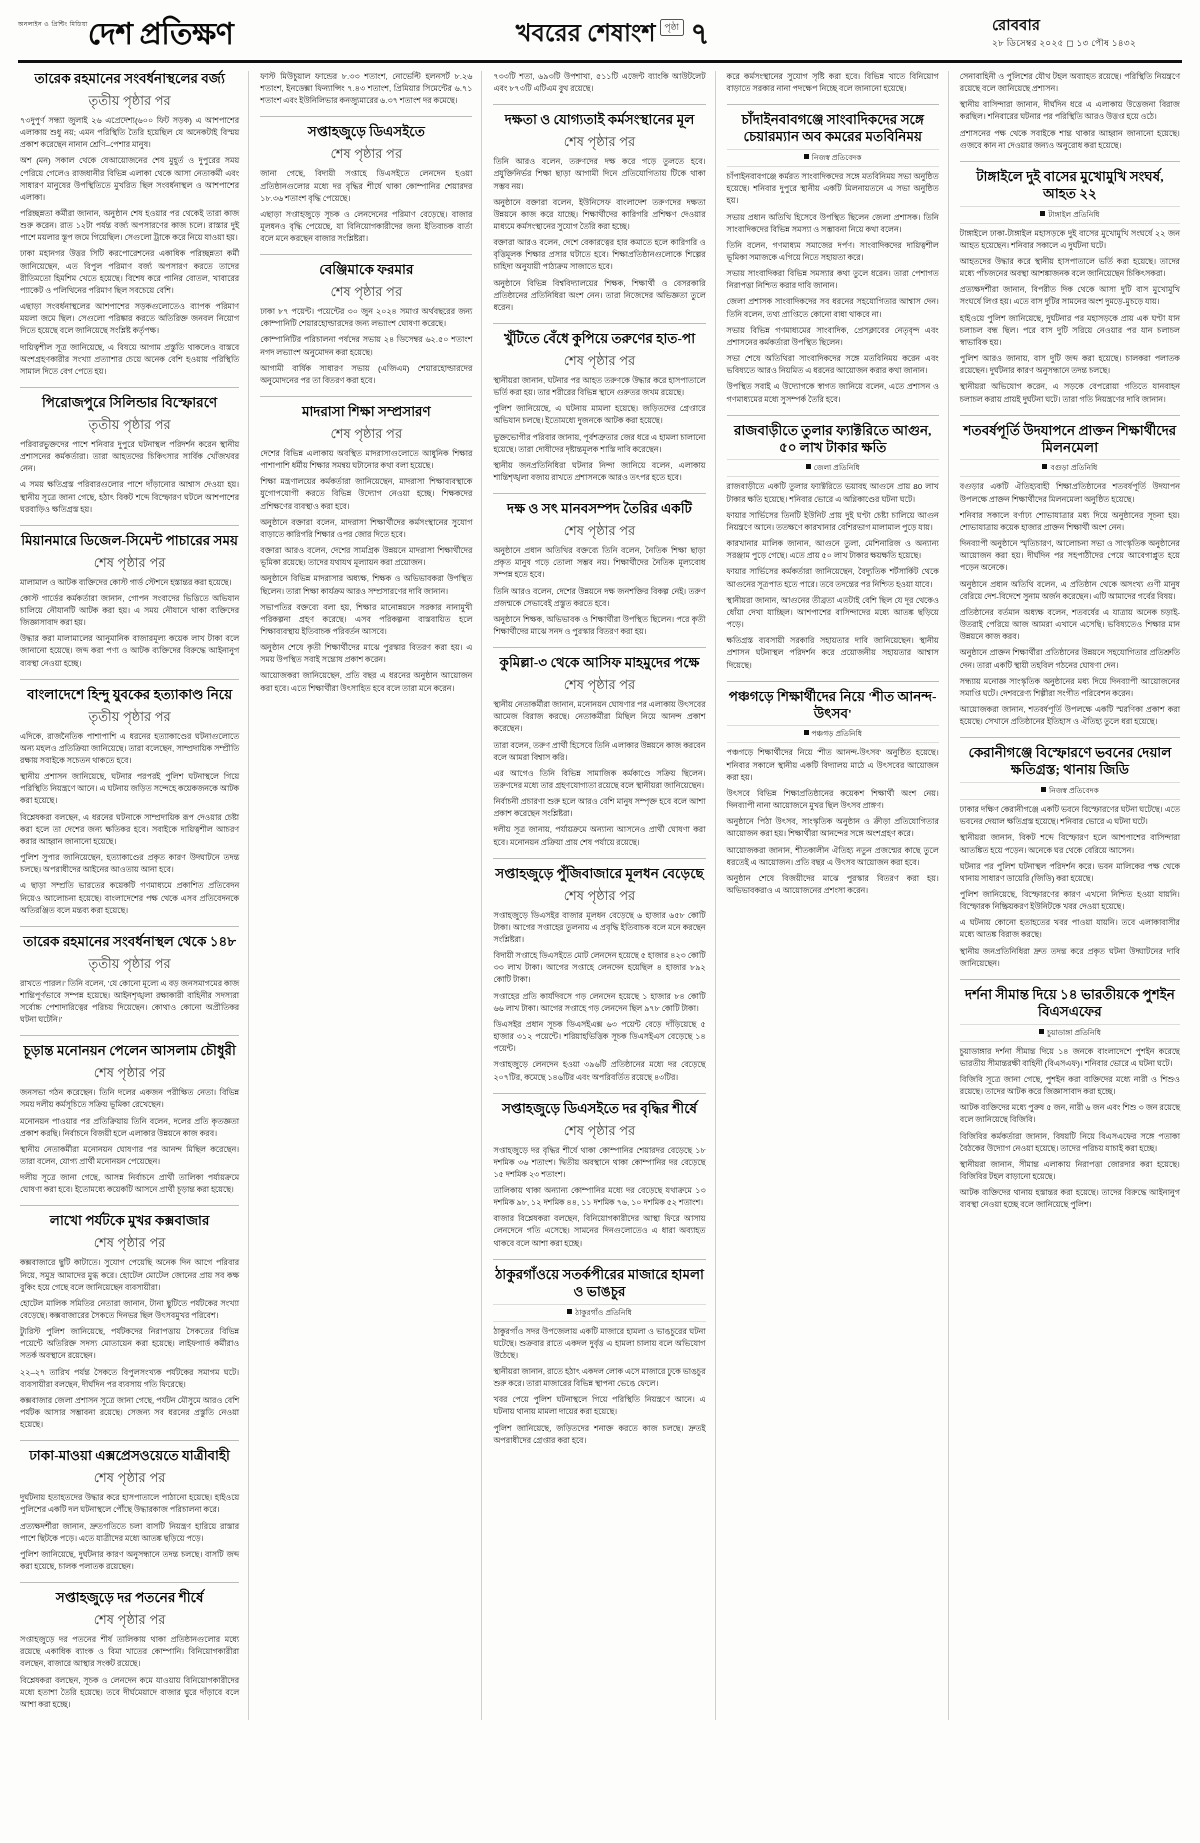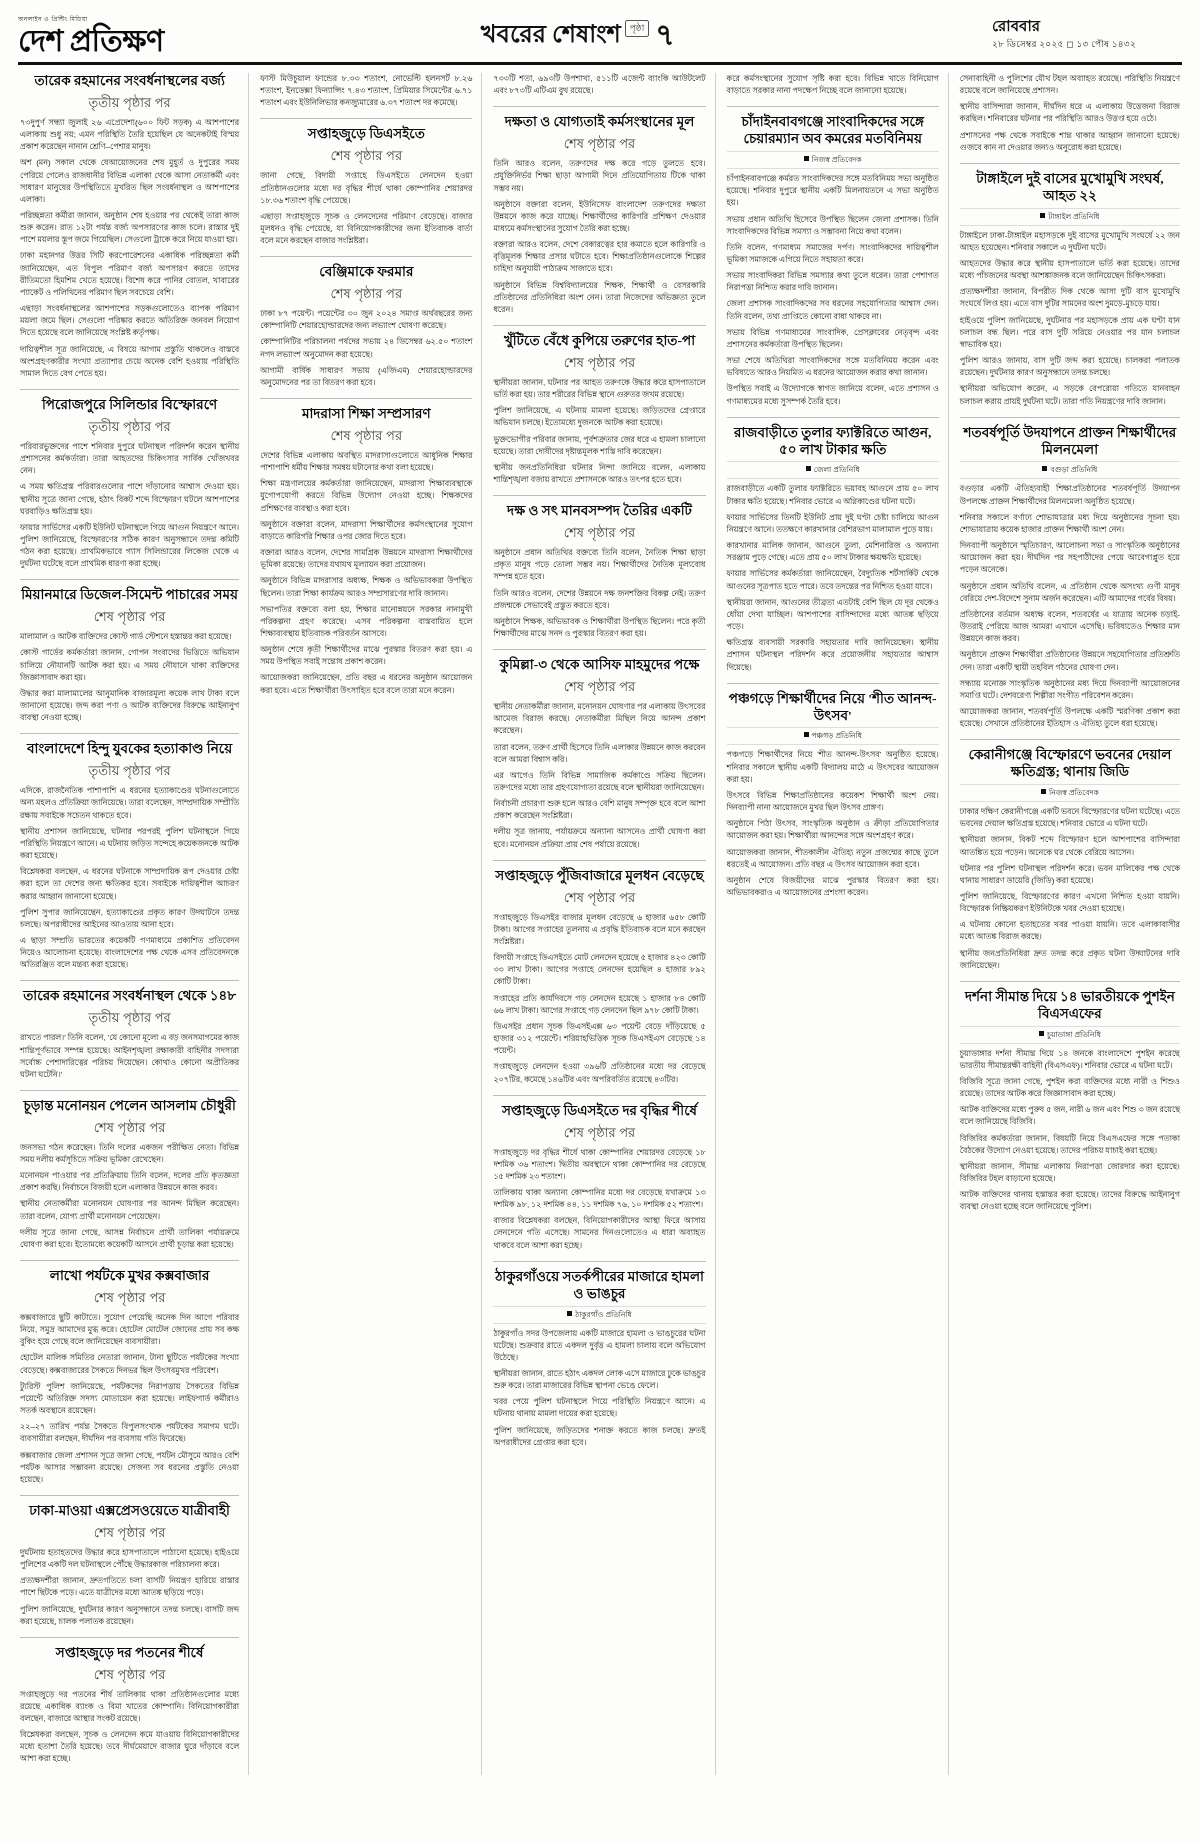--- a/index.html
+++ b/index.html
@@ -21,21 +21,21 @@
   }
 
   
   .masthead {
     display: flex;
     align-items: center;
     justify-content: space-between;
     border-bottom: 3px solid #111;
     padding-bottom: 6px;
   }
-  .logo-block { display: flex; flex-direction: column; }
+  .logo-block { display: flex; flex-direction: row; }
   .logo-tag {
     font-size: 6px;
     letter-spacing: .5px;
     color: #333;
     margin-bottom: 1px;
   }
   .logo-main {
     font-family: "Liberation Serif", serif;
     font-weight: bold;
     font-size: 30px;
@@ -176,21 +176,20 @@
           <p class="body">পরিচ্ছন্নতা কর্মীরা জানান, অনুষ্ঠান শেষ হওয়ার পর থেকেই তারা কাজ শুরু করেন। রাত ১২টা পর্যন্ত বর্জ্য অপসারণের কাজ চলে। রাস্তার দুই পাশে ময়লার স্তূপ জমে গিয়েছিল। সেগুলো ট্রাকে করে নিয়ে যাওয়া হয়।</p>
           <p class="body">ঢাকা মহানগর উত্তর সিটি করপোরেশনের একাধিক পরিচ্ছন্নতা কর্মী জানিয়েছেন, এত বিপুল পরিমাণ বর্জ্য অপসারণ করতে তাদের রীতিমতো হিমশিম খেতে হয়েছে। বিশেষ করে পানির বোতল, খাবারের প্যাকেট ও পলিথিনের পরিমাণ ছিল সবচেয়ে বেশি।</p>
           <p class="body">এছাড়া সংবর্ধনাস্থলের আশপাশের সড়কগুলোতেও ব্যাপক পরিমাণ ময়লা জমে ছিল। সেগুলো পরিষ্কার করতে অতিরিক্ত জনবল নিয়োগ দিতে হয়েছে বলে জানিয়েছে সংশ্লিষ্ট কর্তৃপক্ষ।</p>
           <p class="body">দায়িত্বশীল সূত্র জানিয়েছে, এ বিষয়ে আগাম প্রস্তুতি থাকলেও বাস্তবে অংশগ্রহণকারীর সংখ্যা প্রত্যাশার চেয়ে অনেক বেশি হওয়ায় পরিস্থিতি সামাল দিতে বেগ পেতে হয়।</p>
         </div>
         <div class="art sep">
           <h2 class="head">পিরোজপুরে সিলিন্ডার বিস্ফোরণে</h2>
           <div class="kicker">তৃতীয় পৃষ্ঠার পর</div>
           <p class="body">পরিবারভুক্তদের পাশে শনিবার দুপুরে ঘটনাস্থল পরিদর্শন করেন স্থানীয় প্রশাসনের কর্মকর্তারা। তারা আহতদের চিকিৎসার সার্বিক খোঁজখবর নেন।</p>
           <p class="body">এ সময় ক্ষতিগ্রস্ত পরিবারগুলোর পাশে দাঁড়ানোর আশ্বাস দেওয়া হয়। স্থানীয় সূত্রে জানা গেছে, হঠাৎ বিকট শব্দে বিস্ফোরণ ঘটলে আশপাশের ঘরবাড়িও ক্ষতিগ্রস্ত হয়।</p>
-          <p class="body">ফায়ার সার্ভিসের একটি ইউনিট ঘটনাস্থলে গিয়ে আগুন নিয়ন্ত্রণে আনে। পুলিশ জানিয়েছে, বিস্ফোরণের সঠিক কারণ অনুসন্ধানে তদন্ত কমিটি গঠন করা হয়েছে। প্রাথমিকভাবে গ্যাস সিলিন্ডারের লিকেজ থেকে এ দুর্ঘটনা ঘটেছে বলে প্রাথমিক ধারণা করা হচ্ছে।</p>
         </div>
         <div class="art sep">
           <h2 class="head">মিয়ানমারে ডিজেল-সিমেন্ট পাচারের সময়</h2>
           <div class="kicker">শেষ পৃষ্ঠার পর</div>
           <p class="body">মালামাল ও আটক ব্যক্তিদের কোস্ট গার্ড স্টেশনে হস্তান্তর করা হয়েছে।</p>
           <p class="body">কোস্ট গার্ডের কর্মকর্তারা জানান, গোপন সংবাদের ভিত্তিতে অভিযান চালিয়ে নৌযানটি আটক করা হয়। এ সময় নৌযানে থাকা ব্যক্তিদের জিজ্ঞাসাবাদ করা হয়।</p>
           <p class="body">উদ্ধার করা মালামালের আনুমানিক বাজারমূল্য কয়েক লাখ টাকা বলে জানানো হয়েছে। জব্দ করা পণ্য ও আটক ব্যক্তিদের বিরুদ্ধে আইনানুগ ব্যবস্থা নেওয়া হচ্ছে।</p>
         </div>
         <div class="art sep">
           <h2 class="head">বাংলাদেশে হিন্দু যুবকের হত্যাকাণ্ড নিয়ে</h2>
@@ -340,21 +339,21 @@
           <p class="body">তিনি বলেন, গণমাধ্যম সমাজের দর্পণ। সাংবাদিকদের দায়িত্বশীল ভূমিকা সমাজকে এগিয়ে নিতে সহায়তা করে।</p>
           <p class="body">সভায় সাংবাদিকরা বিভিন্ন সমস্যার কথা তুলে ধরেন। তারা পেশাগত নিরাপত্তা নিশ্চিত করার দাবি জানান।</p>
           <p class="body">জেলা প্রশাসক সাংবাদিকদের সব ধরনের সহযোগিতার আশ্বাস দেন। তিনি বলেন, তথ্য প্রাপ্তিতে কোনো বাধা থাকবে না।</p>
           <p class="body">সভায় বিভিন্ন গণমাধ্যমের সাংবাদিক, প্রেসক্লাবের নেতৃবৃন্দ এবং প্রশাসনের কর্মকর্তারা উপস্থিত ছিলেন।</p>
           <p class="body">সভা শেষে অতিথিরা সাংবাদিকদের সঙ্গে মতবিনিময় করেন এবং ভবিষ্যতে আরও নিয়মিত এ ধরনের আয়োজন করার কথা জানান।</p>
           <p class="body">উপস্থিত সবাই এ উদ্যোগকে স্বাগত জানিয়ে বলেন, এতে প্রশাসন ও গণমাধ্যমের মধ্যে সুসম্পর্ক তৈরি হবে।</p>
         </div>
         <div class="art sep">
           <h2 class="head">রাজবাড়ীতে তুলার ফ্যাক্টরিতে আগুন, ৫০ লাখ টাকার ক্ষতি</h2>
           <div class="byline"><span class="sq"></span><span>জেলা প্রতিনিধি</span></div>
-          <p class="body">রাজবাড়ীতে একটি তুলার ফ্যাক্টরিতে ভয়াবহ আগুনে প্রায় ৫০ লাখ টাকার ক্ষতি হয়েছে। শনিবার ভোরে এ অগ্নিকাণ্ডের ঘটনা ঘটে।</p>
+          <p class="body">রাজবাড়ীতে একটি তুলার ফ্যাক্টরিতে ভয়াবহ আগুনে প্রায় 80 লাখ টাকার ক্ষতি হয়েছে। শনিবার ভোরে এ অগ্নিকাণ্ডের ঘটনা ঘটে।</p>
           <p class="body">ফায়ার সার্ভিসের তিনটি ইউনিট প্রায় দুই ঘণ্টা চেষ্টা চালিয়ে আগুন নিয়ন্ত্রণে আনে। ততক্ষণে কারখানার বেশিরভাগ মালামাল পুড়ে যায়।</p>
           <p class="body">কারখানার মালিক জানান, আগুনে তুলা, মেশিনারিজ ও অন্যান্য সরঞ্জাম পুড়ে গেছে। এতে প্রায় ৫০ লাখ টাকার ক্ষয়ক্ষতি হয়েছে।</p>
           <p class="body">ফায়ার সার্ভিসের কর্মকর্তারা জানিয়েছেন, বৈদ্যুতিক শর্টসার্কিট থেকে আগুনের সূত্রপাত হতে পারে। তবে তদন্তের পর নিশ্চিত হওয়া যাবে।</p>
           <p class="body">স্থানীয়রা জানান, আগুনের তীব্রতা এতটাই বেশি ছিল যে দূর থেকেও ধোঁয়া দেখা যাচ্ছিল। আশপাশের বাসিন্দাদের মধ্যে আতঙ্ক ছড়িয়ে পড়ে।</p>
           <p class="body">ক্ষতিগ্রস্ত ব্যবসায়ী সরকারি সহায়তার দাবি জানিয়েছেন। স্থানীয় প্রশাসন ঘটনাস্থল পরিদর্শন করে প্রয়োজনীয় সহায়তার আশ্বাস দিয়েছে।</p>
         </div>
         <div class="art sep">
           <h2 class="head">পঞ্চগড়ে শিক্ষার্থীদের নিয়ে 'শীত আনন্দ-উৎসব'</h2>
           <div class="byline"><span class="sq"></span><span>পঞ্চগড় প্রতিনিধি</span></div>
           <p class="body">পঞ্চগড়ে শিক্ষার্থীদের নিয়ে 'শীত আনন্দ-উৎসব' অনুষ্ঠিত হয়েছে। শনিবার সকালে স্থানীয় একটি বিদ্যালয় মাঠে এ উৎসবের আয়োজন করা হয়।</p>

